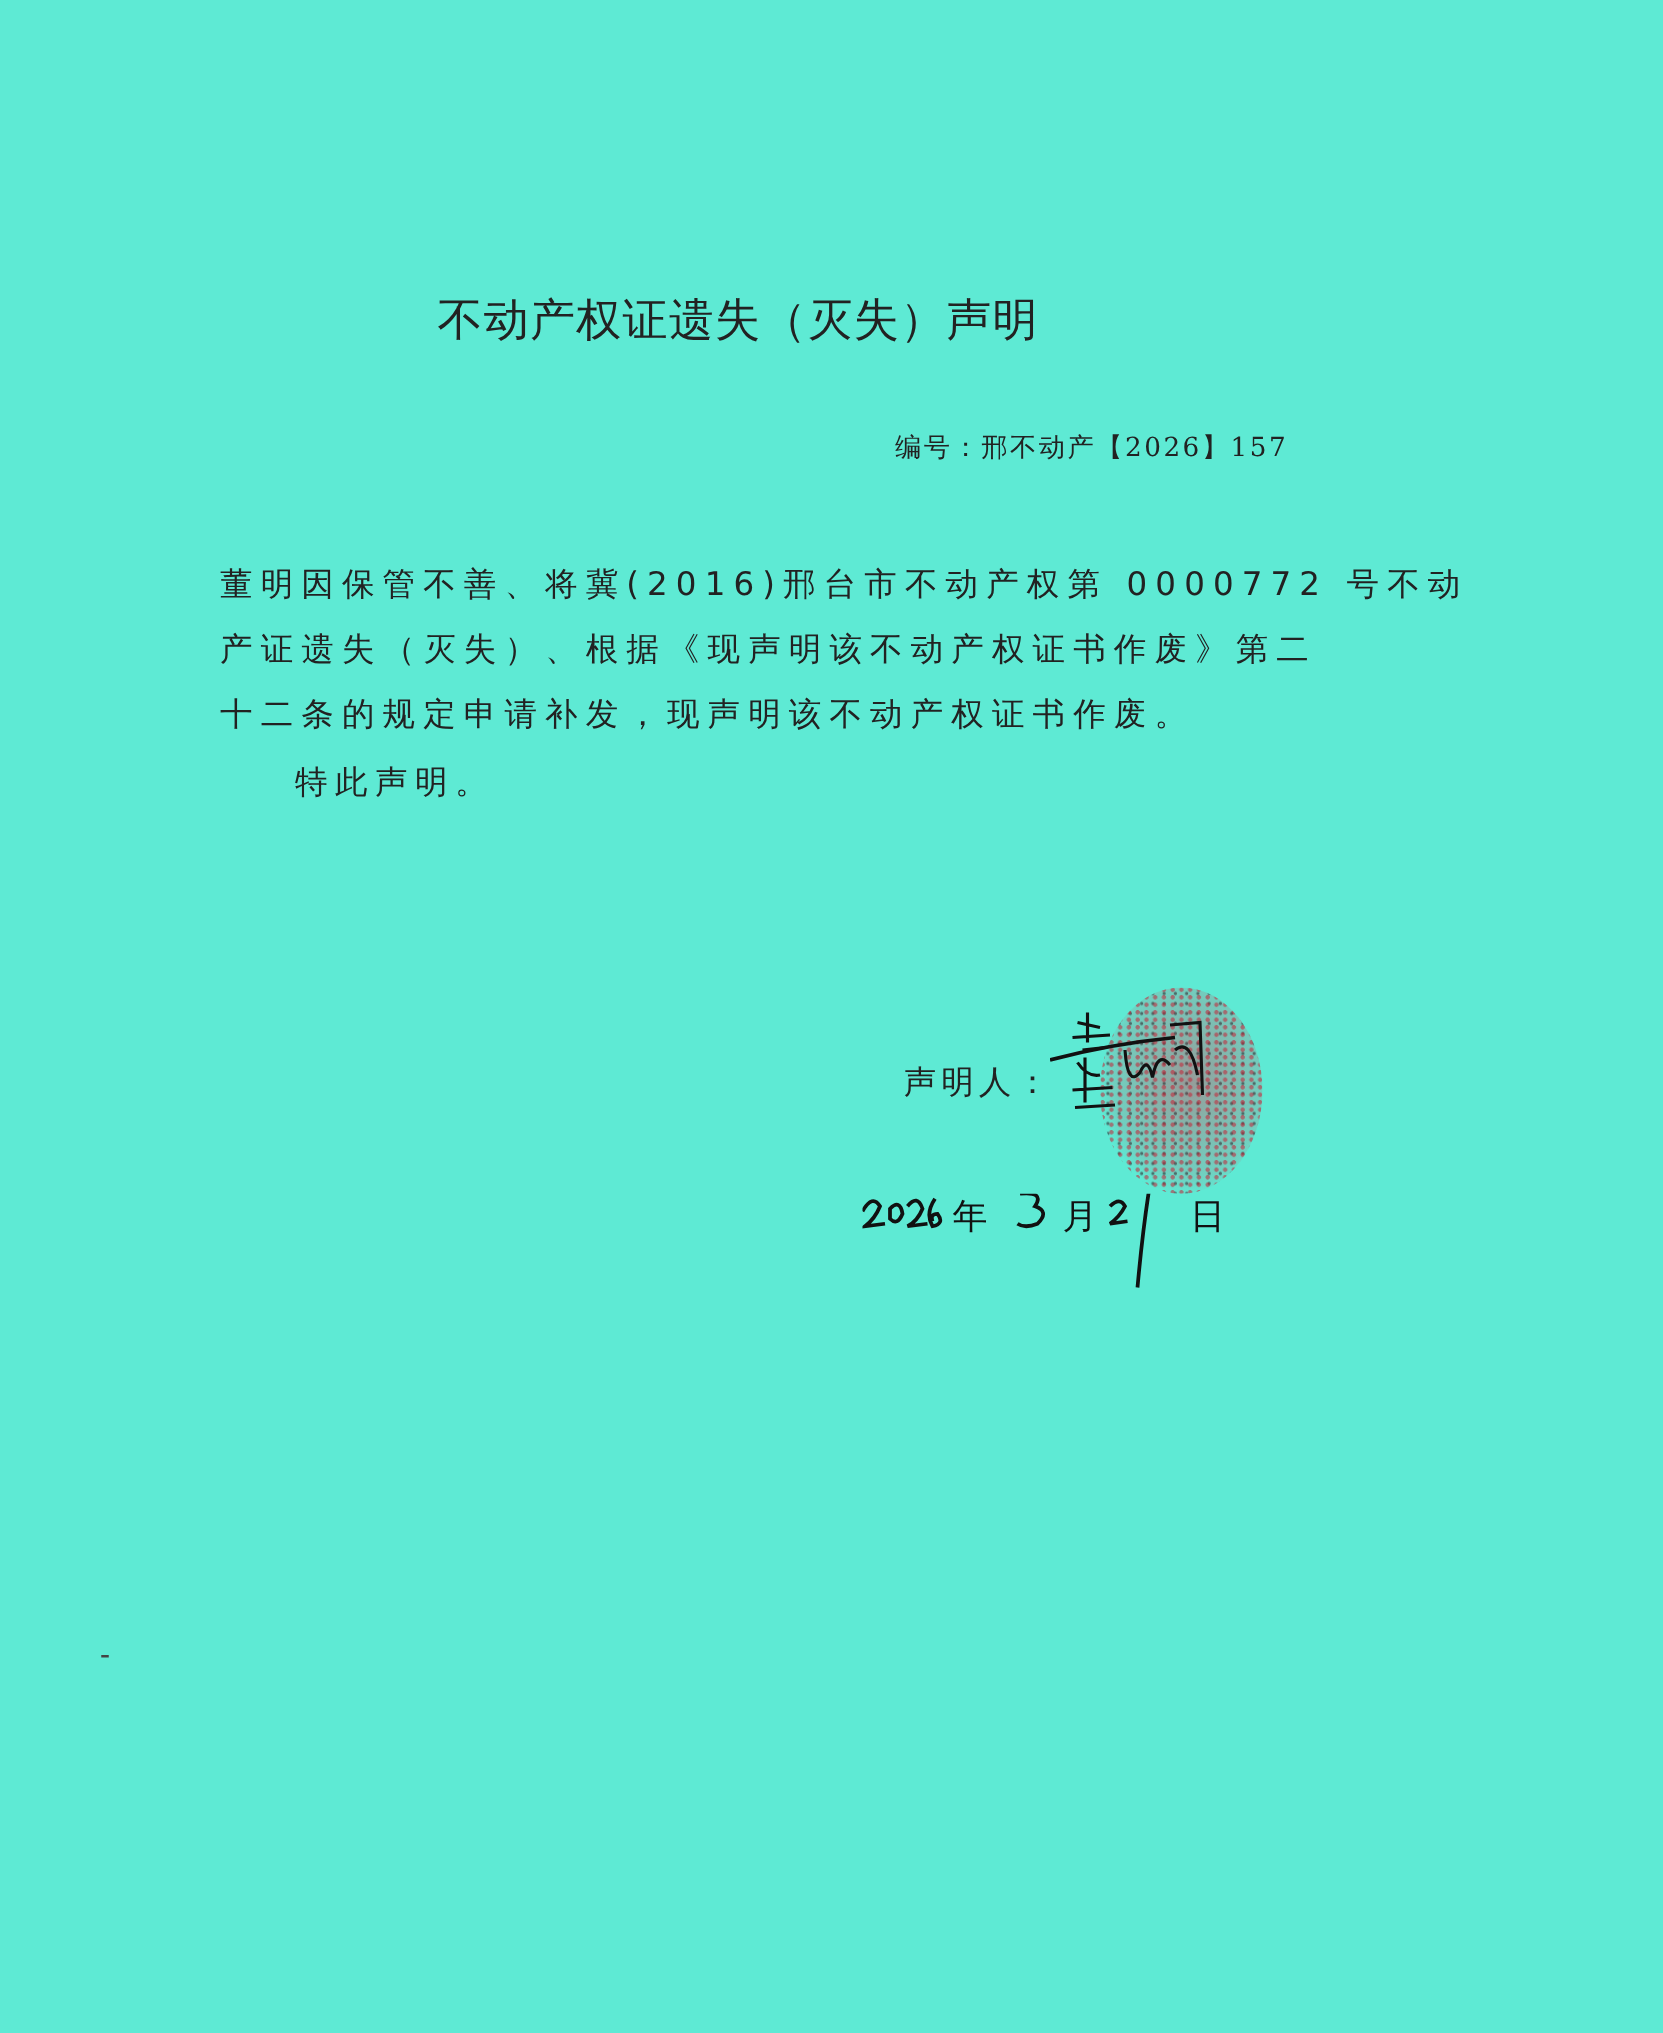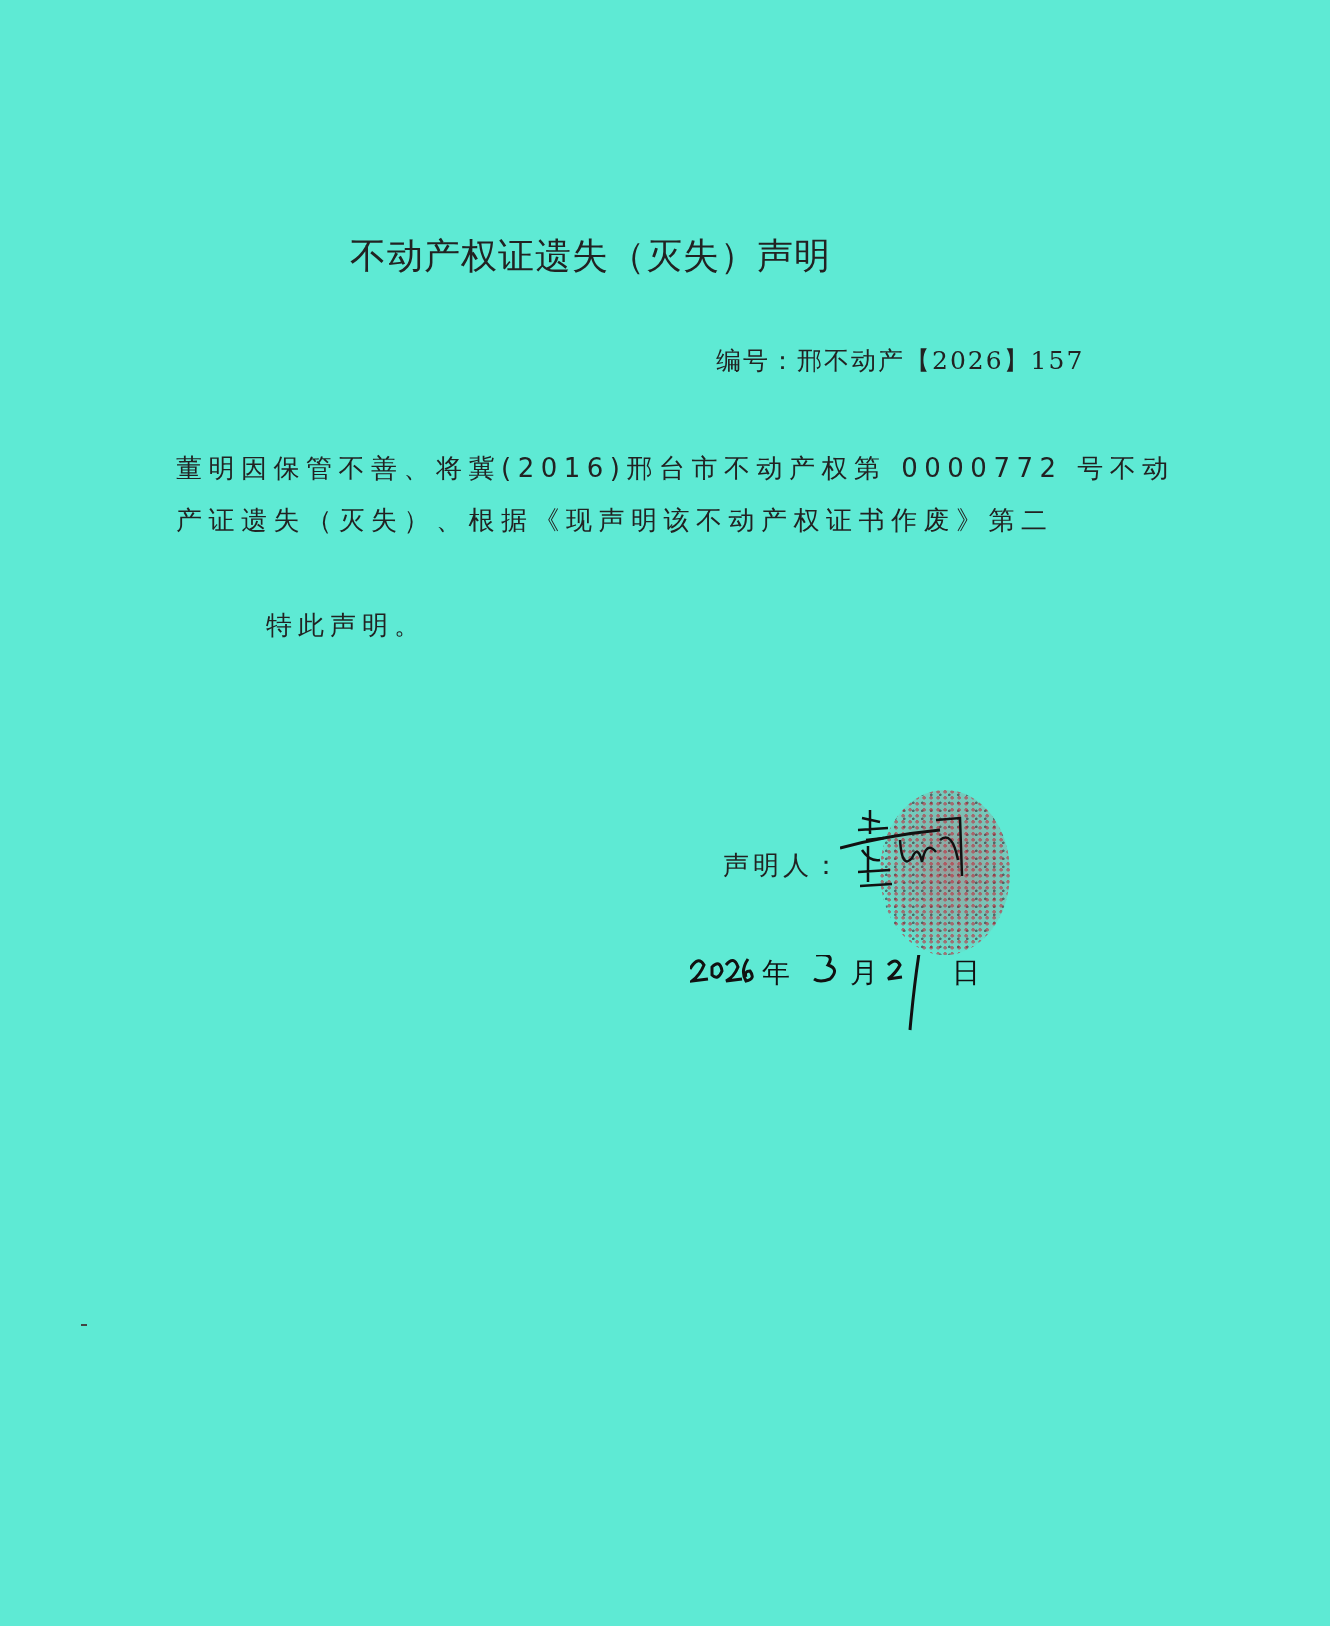--- a/index.html
+++ b/index.html
@@ -1,27 +1,27 @@
 <!DOCTYPE html>
 <html><head>
 <meta charset="utf-8">
 <style>
   html, body { margin: 0; padding: 0; background: #ffffff; }
   body { width: 1330px; height: 1626px; position: relative; overflow: hidden;
          font-family: "DejaVu Serif", "Liberation Serif", serif; color: #1a1a1a; }
   .page { position: absolute; left: 0; top: 0; width: 1330px; height: 1626px; background: #5eead4; }
   .title { position: absolute; left: 350px; top: 232px; width: 620px; font-size: 36px;
            letter-spacing: 1px; font-family: "DejaVu Sans", sans-serif; color: #222; white-space: nowrap; }
-  .docno { position: absolute; left: 716px; top: 344px; font-size: 25px; letter-spacing: 2px;
+  .docno { position: absolute; left: 716px; top: 344px; font-size: 21px; letter-spacing: 2px;
            font-family: "DejaVu Serif", serif; color: #222; white-space: nowrap; text-align: center; }
   .body-text { position: absolute; left: 176px; top: 442px; width: 960px; font-size: 26px;
                line-height: 52px; letter-spacing: 6.5px; color: #222; font-family: "DejaVu Sans", sans-serif; }
   .body-text p { margin: 0; white-space: nowrap; }
   .closing { position: absolute; left: 236px; top: 608px; font-size: 26px; letter-spacing: 6px;
-             font-family: "DejaVu Sans", sans-serif; color: #222; margin-left: 30px; }
+             font-family: "DejaVu Sans", sans-serif; color: #222; }
   .sig-label { position: absolute; left: 723px; top: 848px; font-size: 26px; letter-spacing: 4px;
                font-family: Liberation Sans, sans-serif; color: #222; }
   .fingerprint { position: absolute; left: 880px; top: 790px; width: 130px; height: 165px; border-radius: 50%;
                  background:
                    radial-gradient(circle at 30% 30%, rgba(200,30,50,0.55) 0 1.5px, transparent 2px) 0 0/7px 6px,
                    radial-gradient(circle at 70% 60%, rgba(40,10,20,0.5) 0 1px, transparent 1.6px) 0 0/9px 8px,
                    radial-gradient(ellipse at 55% 45%, rgba(220,60,80,0.45), rgba(220,60,80,0.15) 60%, transparent 72%);
                  }
   .signature { position: absolute; left: 840px; top: 800px; width: 180px; height: 120px; }
   .date-hand { position: absolute; left: 690px; top: 955px; width: 340px; height: 120px; }
@@ -34,20 +34,21 @@
 
   <div class="title">不动产权证遗失（灭失）声明</div>
 
   <div class="docno">
     <span>编号：</span><span>邢不动产【2026】157</span>
   </div>
 
   <div class="body-text">
     <p>董明因保管不善、将冀(2016)邢台市不动产权第 0000772 号不动</p>
     <p>产证遗失（灭失）、根据《现声明该不动产权证书作废》第二</p>
+    <p>十二条的规定申请补发，现声明该不动产权证书作废。</p>
   </div>
 
   <div class="closing">特此声明。</div>
 
   <div class="sig-label">声明人：</div>
 
   <div class="fingerprint"></div>
 
   <svg class="signature" viewBox="0 0 180 120">
     <path d="M0 48 C30 40 60 34 100 30" stroke="#111" stroke-width="3" fill="none"></path>

